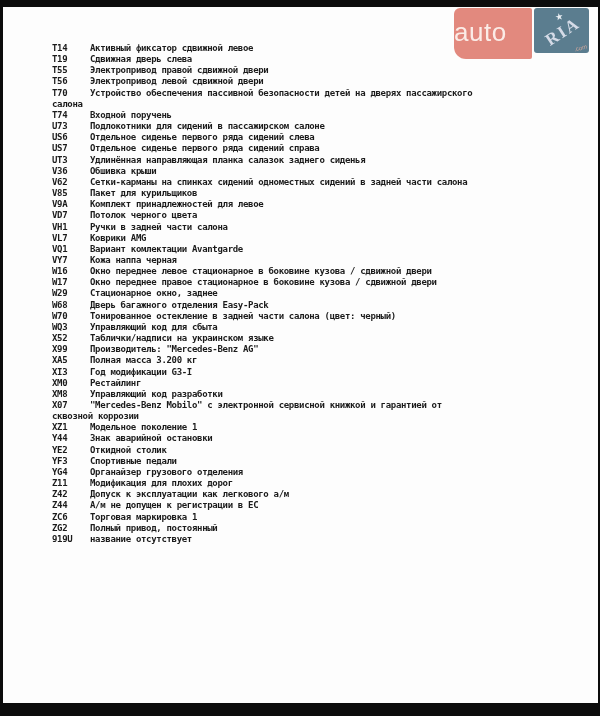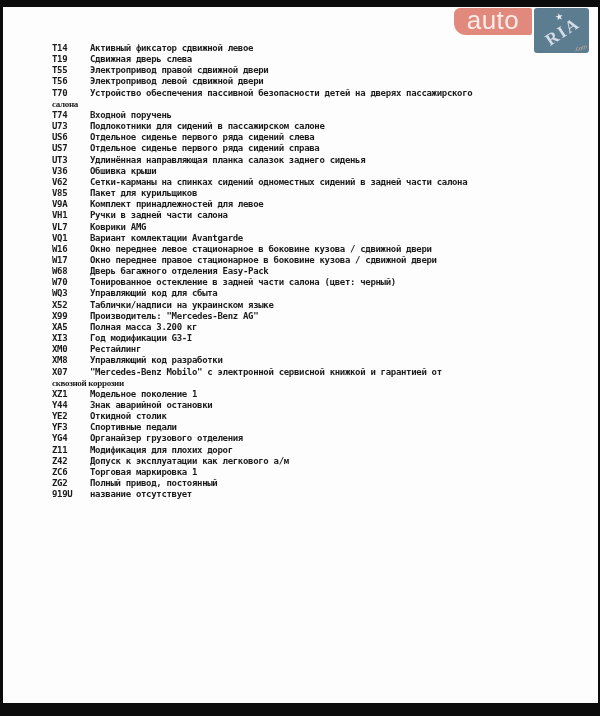--- a/index.html
+++ b/index.html
@@ -17,23 +17,23 @@
   }
   
   .brand {
     position: absolute;
     top: 1px; right: 9px;
     display: flex;
     gap: 2px;
     height: 45px;
   }
   .auto-box {
-    width: 78px; height: 27px;
+    width: 78px; height: 51px;
     border-radius: 6px 2px 2px 12px;
-    display: flex; align-items: center; justify-content: center; margin-left: 16px;
+    display: flex; align-items: center;  margin-left: 16px;
   }
   .auto-box .auto-word {
     font-family: "Liberation Sans", sans-serif;
     font-size: 26px; line-height: 1;
     letter-spacing: 0.5px;
     color: #fbece7;
     padding-bottom: 3px;
   }
   .ria-box {
     width: 55px; height: 45px;
@@ -75,21 +75,21 @@
     font-weight: bold;
     line-height: 11.15px;
     letter-spacing: -0.32px;
     color: #1b1b1b;
   }
   .entry { margin: 0; }
   .entry .code {
     display: inline-block;
     width: 38px;
   }
-  .entry .cont { display: block; font-family: Liberation Serif, serif; }
+  .entry .cont { display: block; }
 </style>
 </head>
 <body>
 
 <div class="page">
 
   <div class="brand">
     <div class="auto-box" style="background: rgb(226, 137, 126);">
       <span class="auto-word">auto</span>
     </div>
@@ -108,40 +108,44 @@
       <div class="entry"><span class="code">T70</span><span>Устройство обеспечения пассивной безопасности детей на дверях пассажирского</span><div class="cont">салона</div></div>
       <div class="entry"><span class="code">T74</span><span>Входной поручень</span></div>
       <div class="entry"><span class="code">U73</span><span>Подлокотники для сидений в пассажирском салоне</span></div>
       <div class="entry"><span class="code">US6</span><span>Отдельное сиденье первого ряда сидений слева</span></div>
       <div class="entry"><span class="code">US7</span><span>Отдельное сиденье первого ряда сидений справа</span></div>
       <div class="entry"><span class="code">UT3</span><span>Удлинённая направляющая планка салазок заднего сиденья</span></div>
       <div class="entry"><span class="code">V36</span><span>Обшивка крыши</span></div>
       <div class="entry"><span class="code">V62</span><span>Сетки-карманы на спинках сидений одноместных сидений в задней части салона</span></div>
       <div class="entry"><span class="code">V85</span><span>Пакет для курильщиков</span></div>
       <div class="entry"><span class="code">V9A</span><span>Комплект принадлежностей для левое</span></div>
+      <div class="entry"><span class="code">VD7</span><span>Потолок черного цвета</span></div>
       <div class="entry"><span class="code">VH1</span><span>Ручки в задней части салона</span></div>
       <div class="entry"><span class="code">VL7</span><span>Коврики AMG</span></div>
       <div class="entry"><span class="code">VQ1</span><span>Вариант комлектации Avantgarde</span></div>
+      <div class="entry"><span class="code">VY7</span><span>Кожа наппа черная</span></div>
       <div class="entry"><span class="code">W16</span><span>Окно переднее левое стационарное в боковине кузова / сдвижной двери</span></div>
       <div class="entry"><span class="code">W17</span><span>Окно переднее правое стационарное в боковине кузова / сдвижной двери</span></div>
+      <div class="entry"><span class="code">W29</span><span>Стационарное окно, заднее</span></div>
       <div class="entry"><span class="code">W68</span><span>Дверь багажного отделения Easy-Pack</span></div>
       <div class="entry"><span class="code">W70</span><span>Тонированное остекление в задней части салона (цвет: черный)</span></div>
       <div class="entry"><span class="code">WQ3</span><span>Управляющий код для сбыта</span></div>
       <div class="entry"><span class="code">X52</span><span>Таблички/надписи на украинском языке</span></div>
       <div class="entry"><span class="code">X99</span><span>Производитель: "Mercedes-Benz AG"</span></div>
       <div class="entry"><span class="code">XA5</span><span>Полная масса 3.200 кг</span></div>
       <div class="entry"><span class="code">XI3</span><span>Год модификации G3-I</span></div>
       <div class="entry"><span class="code">XM0</span><span>Рестайлинг</span></div>
       <div class="entry"><span class="code">XM8</span><span>Управляющий код разработки</span></div>
       <div class="entry"><span class="code">X07</span><span>"Mercedes-Benz Mobilo" с электронной сервисной книжкой и гарантией от</span><div class="cont">сквозной коррозии</div></div>
       <div class="entry"><span class="code">XZ1</span><span>Модельное поколение 1</span></div>
       <div class="entry"><span class="code">Y44</span><span>Знак аварийной остановки</span></div>
       <div class="entry"><span class="code">YE2</span><span>Откидной столик</span></div>
       <div class="entry"><span class="code">YF3</span><span>Спортивные педали</span></div>
       <div class="entry"><span class="code">YG4</span><span>Органайзер грузового отделения</span></div>
       <div class="entry"><span class="code">Z11</span><span>Модификация для плохих дорог</span></div>
       <div class="entry"><span class="code">Z42</span><span>Допуск к эксплуатации как легкового а/м</span></div>
+      <div class="entry"><span class="code">Z44</span><span>А/м не допущен к регистрации в ЕС</span></div>
       <div class="entry"><span class="code">ZC6</span><span>Торговая маркировка 1</span></div>
       <div class="entry"><span class="code">ZG2</span><span>Полный привод, постоянный</span></div>
       <div class="entry"><span class="code">919U</span><span>название отсутствует</span></div>
     </div>
 
 </div>
 
 </body></html>

